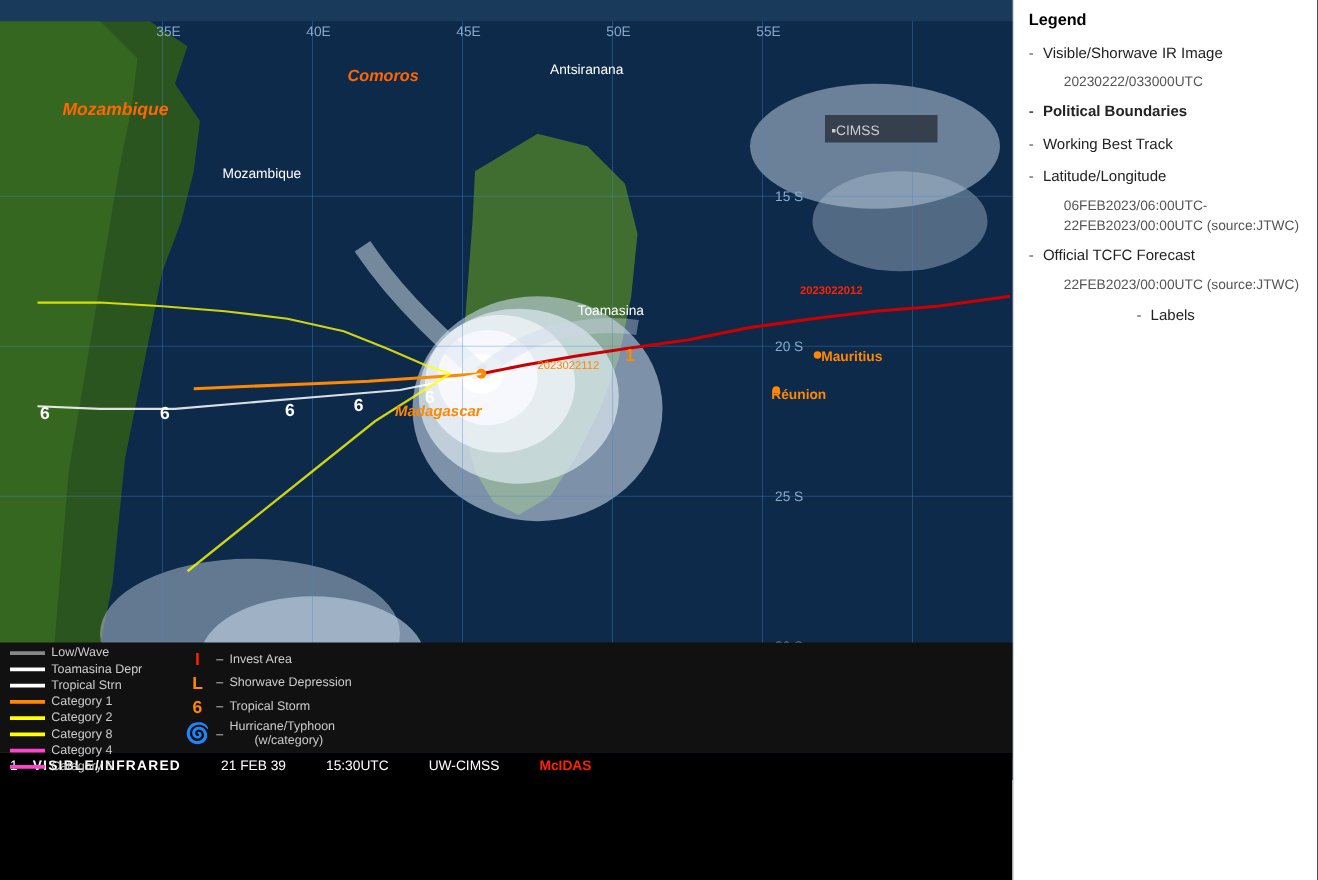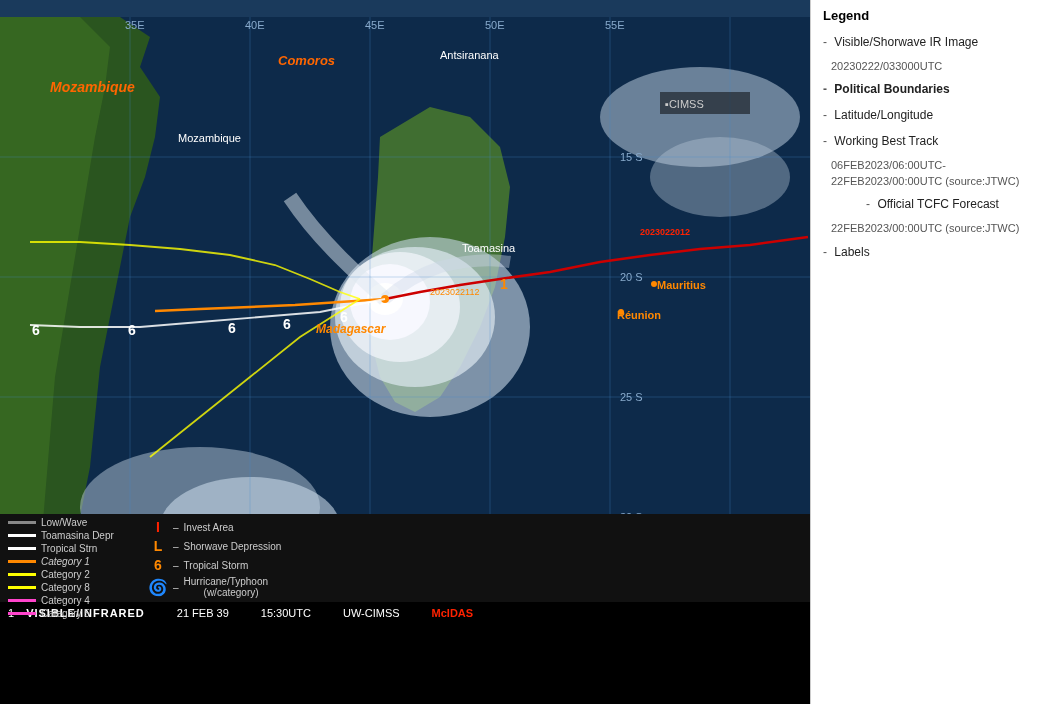--- a/index.html
+++ b/index.html
@@ -65,21 +65,21 @@
     }
 
     .legend-dash {
       color: #555;
       margin-right: 4px;
     }
 
     .legend-sub {
       color: #555;
       font-size: 11px;
-      margin-left: 8px;
+      margin-left: 28px;
       line-height: 1.4;
     }
 
     .legend-item {
       display: flex;
       align-items: center;
       gap: 5px;
       font-size: 10px;
       color: #ddd;
       margin-bottom: 1px;
@@ -216,21 +216,21 @@
           <div class="legend-item">
             <span class="legend-line" style="background:#fff;"></span>
             <span style="color:#ccc; font-size:10px;">Toamasina Depr</span>
           </div>
           <div class="legend-item">
             <span class="legend-line" style="background:#fff;"></span>
             <span style="color:#ccc; font-size:10px;">Tropical Strn</span>
           </div>
           <div class="legend-item">
             <span class="legend-line" style="background:#ff8800;"></span>
-            <span style="color:#ccc; font-size:10px;font-style:italic;">Category 1</span>
+            <span style="color:#ccc; font-size:10px;">Category 1</span>
           </div>
           <div class="legend-item">
             <span class="legend-line" style="background:#ffff00;"></span>
             <span style="color:#ccc; font-size:10px;">Category 2</span>
           </div>
           <div class="legend-item">
             <span class="legend-line" style="background:#ffff00;"></span>
             <span style="color:#ccc; font-size:10px;">Category 8</span>
           </div>
           <div class="legend-item">
@@ -279,34 +279,34 @@
     </div>
     <div class="legend-sub">20230222/033000UTC</div>
 
     <div class="legend-section" style="margin-top:6px;font-weight:bold;">
       <span class="legend-dash">-</span>
       <span>Political Boundaries</span>
     </div>
 
     <div class="legend-section">
       <span class="legend-dash">-</span>
+      <span>Working Best Track</span>
+    </div>
+
+    <div class="legend-section">
+      <span class="legend-dash">-</span>
       <span>Latitude/Longitude</span>
-    </div>
-
-    <div class="legend-section">
-      <span class="legend-dash">-</span>
-      <span>Working Best Track</span>
     </div>
     <div class="legend-sub">06FEB2023/06:00UTC-</div>
     <div class="legend-sub">22FEB2023/00:00UTC  (source:JTWC)</div>
 
+    <div class="legend-section" style="margin-top:6px;">
+      <span class="legend-dash">-</span>
+      <span>Official TCFC Forecast</span>
+    </div>
+    <div class="legend-sub">22FEB2023/00:00UTC  (source:JTWC)</div>
+
     <div class="legend-section" style="margin-top:6px;text-align:center;">
-      <span class="legend-dash">-</span>
-      <span>Official TCFC Forecast</span>
-    </div>
-    <div class="legend-sub">22FEB2023/00:00UTC  (source:JTWC)</div>
-
-    <div class="legend-section" style="margin-top:6px;">
       <span class="legend-dash">-</span>
       <span>Labels</span>
     </div>
   </div>
 </div>
 
 </body></html>

